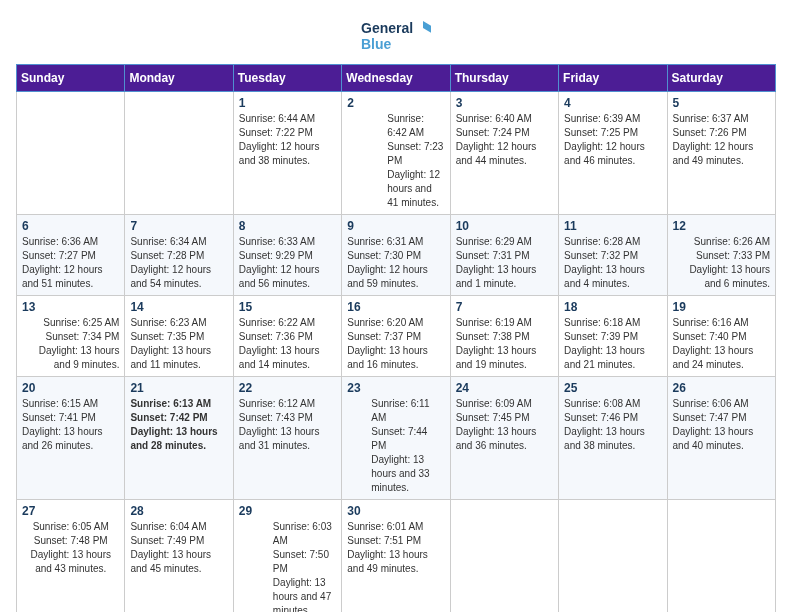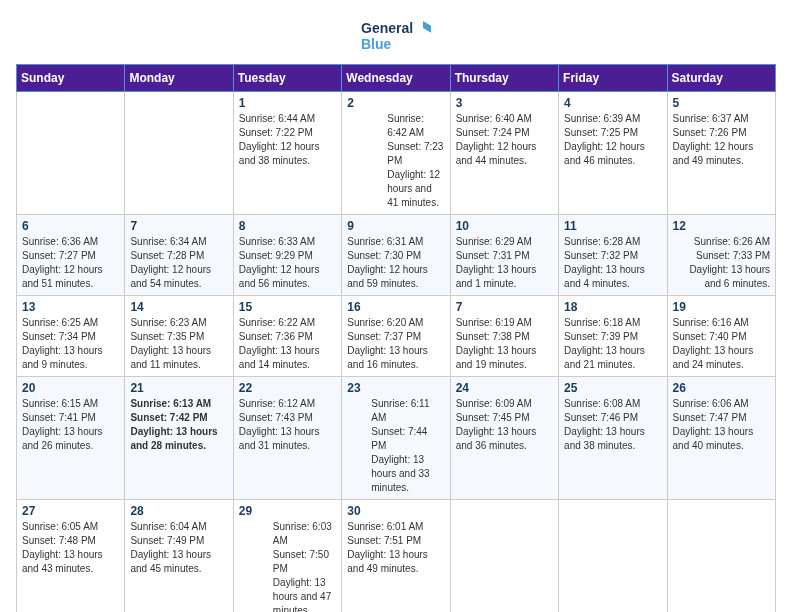--- a/index.html
+++ b/index.html
@@ -177,21 +177,21 @@
         <td>
           <div class="day-num">12</div>
           <div class="day-info" style="white-space: pre-line; text-align: right;">Sunrise: 6:26 AM
 Sunset: 7:33 PM
 Daylight: 13 hours and 6 minutes.</div>
         </td>
       </tr>
       <tr>
         <td>
           <div class="day-num">13</div>
-          <div class="day-info" style="white-space: pre-line;">Sunrise: 6:25 AM
+          <div class="day-info" style="white-space: pre-line; text-align: right;">Sunrise: 6:25 AM
 Sunset: 7:34 PM
 Daylight: 13 hours and 9 minutes.</div>
         </td>
         <td>
           <div class="day-num">14</div>
           <div class="day-info" style="white-space: pre-line;">Sunrise: 6:23 AM
 Sunset: 7:35 PM
 Daylight: 13 hours and 11 minutes.</div>
         </td>
         <td>
@@ -265,21 +265,21 @@
         <td>
           <div class="day-num">26</div>
           <div class="day-info" style="white-space: pre-line;">Sunrise: 6:06 AM
 Sunset: 7:47 PM
 Daylight: 13 hours and 40 minutes.</div>
         </td>
       </tr>
       <tr>
         <td>
           <div class="day-num">27</div>
-          <div class="day-info" style="white-space: pre-line;">Sunrise: 6:05 AM
+          <div class="day-info" style="white-space: pre-line; text-align: center;">Sunrise: 6:05 AM
 Sunset: 7:48 PM
 Daylight: 13 hours and 43 minutes.</div>
         </td>
         <td>
           <div class="day-num">28</div>
           <div class="day-info" style="white-space: pre-line;">Sunrise: 6:04 AM
 Sunset: 7:49 PM
 Daylight: 13 hours and 45 minutes.</div>
         </td>
         <td>

